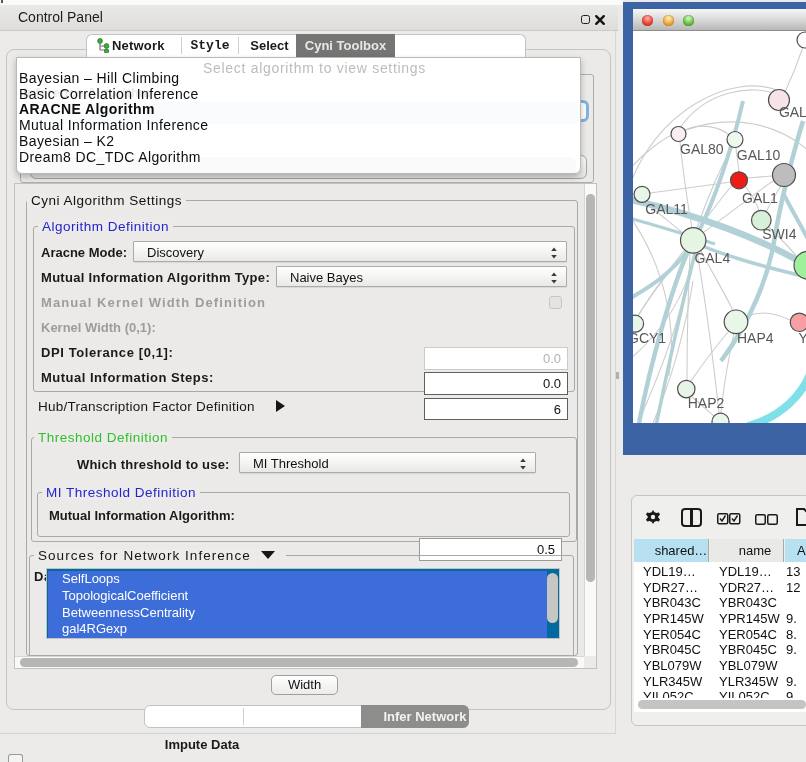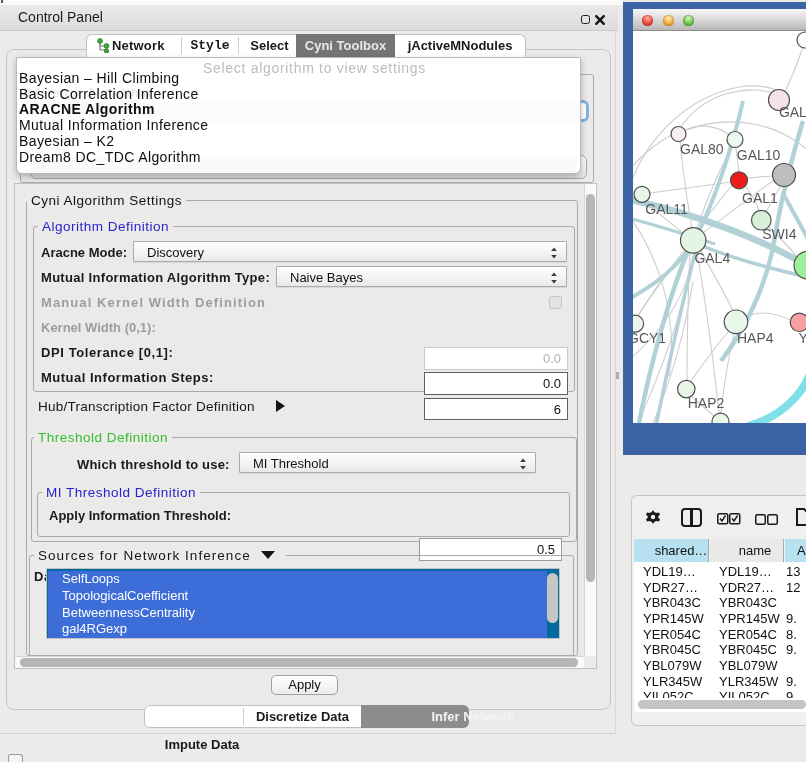--- a/index.html
+++ b/index.html
@@ -105,21 +105,21 @@
   <div class="combo" style="left:239px;top:452px;width:297px;height:21px;">
     <span class="ct">MI Threshold</span>
     <svg class="car" width="8" height="14" viewBox="0 0 8 14">
         <path d="M4 1.5 L6.8 5 L1.2 5 Z M4 12.5 L1.2 9 L6.8 9 Z" fill="#3a3a3a"></path>
       </svg>
   </div>
 
   <div class="gbox" style="left:37px;top:492px;width:533px;height:45px;"></div>
   <div class="gtitle" style="left:42px;top:485px;color:#2424cc;">MI Threshold Definition</div>
 
-  <div class="lbl" style="left:49px;top:508px;">Apply Information Threshold:</div>
+  <div class="lbl" style="left:49px;top:508px;">Mutual Information Algorithm:</div>
   <div class="field" style="left:419px;top:506px;width:143px;height:23px;border:1px solid #9a9a98;">
       <span>0.5</span>
     </div>
 
   <div class="gbox" style="left:29px;top:555px;width:545px;height:103px;"></div>
   <div class="gtitle" style="left:34px;top:548px;color:#161616;letter-spacing:1.05px;">Sources for Network Inference</div>
   <div class="abs" style="left:254px;top:549px;width:32px;height:13px;background:#ecebe9;z-index:2;"></div>
   <div class="abs" style="left:261px;top:551px;width:0;height:0;border-top:8px solid #161616;border-left:7px solid transparent;border-right:7px solid transparent;z-index:3;"></div>
 
   <div class="lbl" style="left:34px;top:569px;letter-spacing:0.7px;">Data Attributes</div>
@@ -128,44 +128,42 @@
     <div class="abs" style="left:1px;top:2px;width:499px;height:67px;background:#3d6dd8;"></div>
     <div class="abs" style="left:15px;top:2px;color:#fff;font-size:13px;line-height:16.8px;">SelfLoops<br>TopologicalCoefficient<br>BetweennessCentrality<br>gal4RGexp</div>
     <div class="abs" style="left:500px;top:4px;width:11px;height:50px;background:#c6c6c4;border-radius:6px;"></div>
   </div>
 
   <div class="abs" style="left:584px;top:184px;width:12px;height:472px;background:#f9f9f7;border-left:1px solid #d6d6d4;"></div>
   <div class="abs" style="left:586px;top:194px;width:9px;height:388px;background:#b6b6b4;border-radius:5px;"></div>
   <div class="abs" style="left:15px;top:656px;width:569px;height:12px;background:#f9f9f7;border-top:1px solid #d6d6d4;"></div>
   <div class="abs" style="left:20px;top:658px;width:558px;height:9px;background:#b6b6b4;border-radius:5px;"></div>
 
-  <div class="abs" style="left:271px;top:675px;width:67px;height:20px;border:1px solid #9f9f9d;border-radius:5px;background:linear-gradient(#ffffff,#ecebe9);text-align:center;line-height:18px;font-size:13px;color:#111;">Apply</div>
+  <div class="abs" style="left:271px;top:675px;width:67px;height:20px;border:1px solid #9f9f9d;border-radius:5px;background:linear-gradient(#ffffff,#ecebe9);text-align:center;line-height:18px;font-size:13px;color:#111;">Width</div>
 
   <div class="abs" style="left:144px;top:705px;width:325px;height:23px;background:#fff;border:1px solid #c2c2c0;border-radius:6px;"></div>
   <div class="abs" style="left:243px;top:708px;width:1px;height:17px;background:#cfcfcd;"></div>
   <div class="abs" style="left:361px;top:705px;width:108px;height:23px;background:#8d8d8b;border-radius:0 6px 6px 0;"></div>
   <div class="abs" style="left:152px;top:705px;width:100px;height:40px;text-align:center;line-height:23px;font-weight:bold;color:#1a1a1a;margin-top:28px;">Impute Data</div>
-  <div class="abs" style="left:244px;top:705px;width:117px;height:23px;text-align:center;line-height:23px;font-weight:bold;color:#1a1a1a;">Discretize Data</div>
-  <div class="abs" style="left:361px;top:705px;width:128px;height:23px;text-align:center;line-height:23px;font-weight:bold;color:#f3f3f3;margin-left:48px;">Infer Network</div>
+  <div class="abs" style="left:361px;top:705px;width:128px;height:23px;text-align:center;line-height:23px;font-weight:bold;color:#f3f3f3;">Infer Network</div>
 
   <div class="abs" style="left:86px;top:34px;width:440px;height:23px;background:#fff;border:1px solid #c2c2c0;border-radius:6px 6px 0 0;border-bottom:none;"></div>
   <div class="abs" style="left:181px;top:37px;width:1px;height:17px;background:#cfcfcd;"></div>
   <div class="abs" style="left:238px;top:37px;width:1px;height:17px;background:#cfcfcd;"></div>
   <div class="abs" style="left:296px;top:34px;width:99px;height:23px;background:#757573;"></div>
   <svg class="abs" style="left:97px;top:38px;" width="13" height="15" viewBox="0 0 13 15">
     <path d="M3 4 L3 12 M3 8 L9 8 M3 12 L9 12" stroke="#777" stroke-width="1.2" fill="none"></path>
     <circle cx="3" cy="3" r="2.4" fill="#3faa3f" stroke="#2a7a2a" stroke-width="0.8"></circle>
     <circle cx="9.5" cy="8" r="2.4" fill="#3faa3f" stroke="#2a7a2a" stroke-width="0.8"></circle>
     <circle cx="9.5" cy="13" r="2.2" fill="#3faa3f" stroke="#2a7a2a" stroke-width="0.8"></circle>
   </svg>
   <div class="abs" style="left:112px;top:34px;width:68px;height:23px;line-height:23px;font-weight:bold;color:#1a1a1a;letter-spacing:0.2px;">Network</div>
   <div class="abs" style="left:182px;top:34px;width:56px;height:23px;text-align:center;line-height:23px;font-weight:bold;color:#1a1a1a;font-family:Liberation Mono, monospace;">Style</div>
   <div class="abs" style="left:243px;top:34px;width:53px;height:23px;text-align:center;line-height:23px;font-weight:bold;color:#1a1a1a;">Select</div>
   <div class="abs" style="left:296px;top:34px;width:99px;height:23px;text-align:center;line-height:23px;font-weight:bold;color:#e8e8e8;">Cyni Toolbox</div>
-  <div class="abs" style="left:395px;top:34px;width:130px;height:23px;text-align:center;line-height:23px;font-weight:bold;color:#1a1a1a;">jActiveMNodules</div>
 
   <div class="abs" style="left:16px;top:57px;width:565px;height:117px;background:#fff;border:1px solid #b9b9b7;border-radius:0 0 6px 6px;box-shadow:0 3px 6px rgba(0,0,0,0.25);z-index:5;">
     <div class="abs" style="left:16px;top:2px;width:100%;text-align:center;color:#bcbcba;font-size:14px;letter-spacing:0.7px;">Select algorithm to view settings</div>
     <div class="abs" style="left:6px;top:27px;font-size:13px;font-weight:bold;color:rgba(100,100,100,0.14);letter-spacing:0.3px;">Inference Algorithm</div>
     <div class="abs" style="left:14px;top:44px;width:549px;height:22px;background:rgba(140,180,225,0.055);border-radius:5px;"></div>
     <div class="abs" style="left:14px;top:99px;width:545px;height:22px;background:rgba(120,120,120,0.04);border-radius:5px;"></div>
     <div class="abs" style="left:2px;top:13px;font-size:14px;letter-spacing:0.4px;color:#0d0d0d;line-height:15.7px;">
       Bayesian – Hill Climbing<br>
       Basic Correlation Inference<br>
       <span class="bold">ARACNE Algorithm</span><br>

